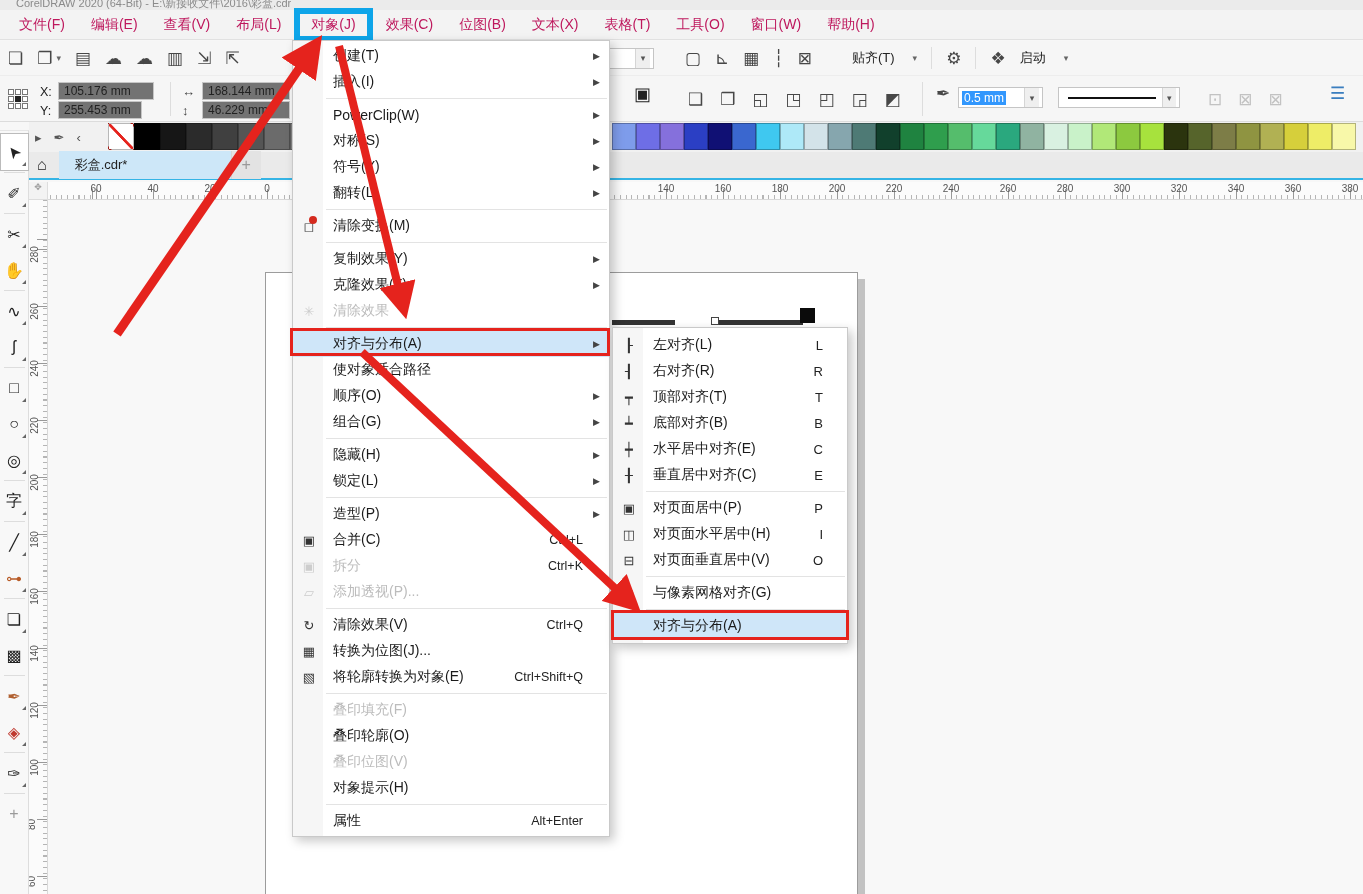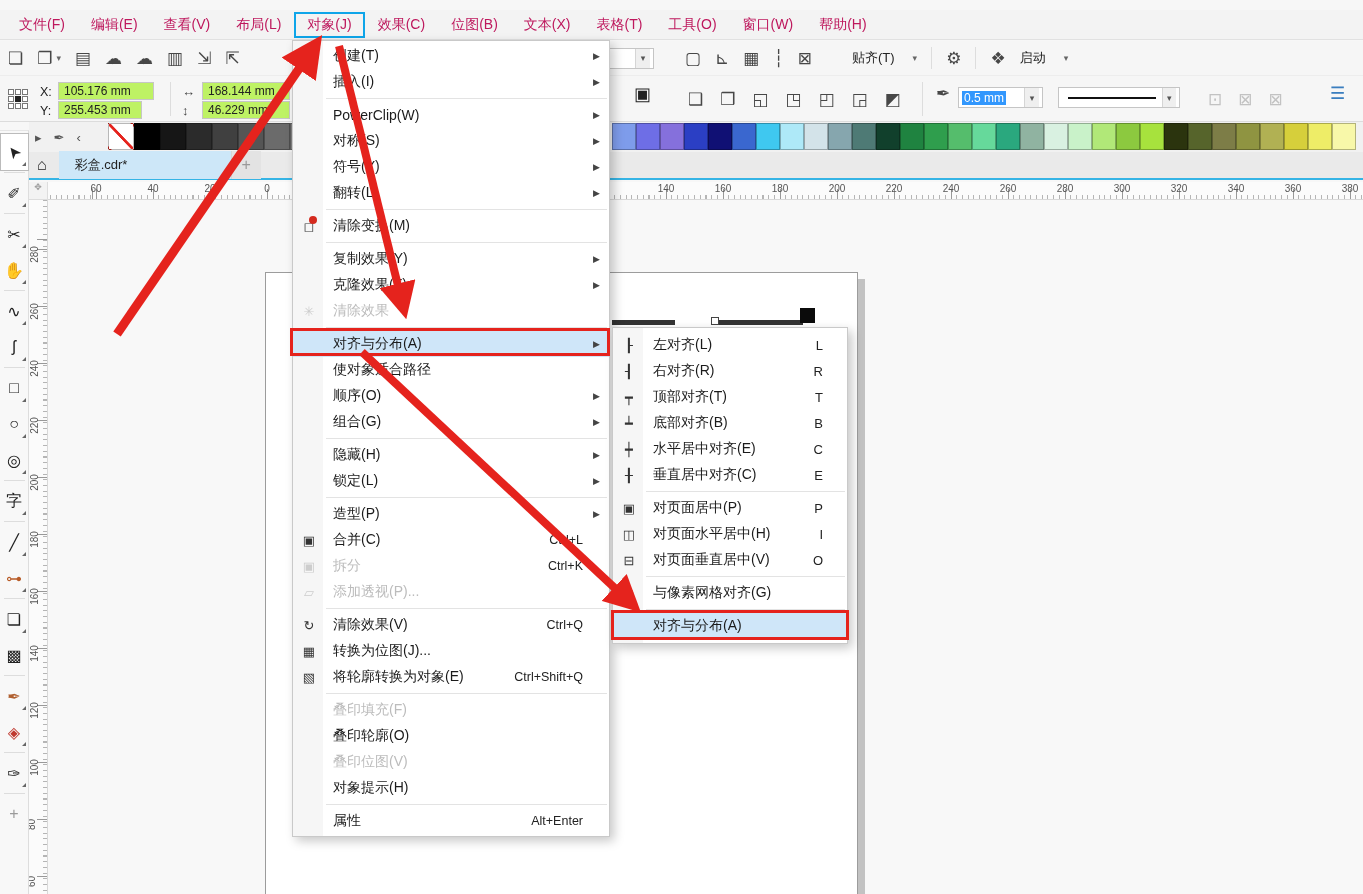--- a/index.html
+++ b/index.html
@@ -6,36 +6,36 @@
 html,body{width:1363px;height:894px}
 #app{position:relative;width:1363px;height:894px;background:#f7f7f7;overflow:hidden;
      font-family:"Liberation Sans",sans-serif;color:#222;cursor:default}
 
 .titlebar{position:absolute;left:0;top:0;right:0;height:10px;background:#ebebeb;overflow:hidden;z-index:2}
 .titlebar span{position:absolute;top:-4px;left:16px;font-size:11px;color:#8a8a8a;white-space:nowrap}
 
 .menubar{position:absolute;top:10px;left:0;right:0;height:30px;background:#f3f3f3;border-bottom:1px solid #e1e1e1;
          display:flex;align-items:center;padding-left:6px;z-index:2}
 .mitem{font-size:14px;padding:4px 13px;color:#be185d;white-space:nowrap}
-.menu-boxed{border:2px solid #0ea5e9;padding:2px 11px}
+.menu-boxed{border:6px solid #0ea5e9;padding:2px 11px}
 
 .toolbar{position:absolute;top:41px;left:0;right:0;height:34px;background:#f6f6f6;z-index:1}
 .tgroup{position:absolute;top:0;height:34px;display:flex;align-items:center;gap:14px}
 .tbico{font-size:17px;color:#474747;position:relative;display:flex;align-items:center;line-height:1}
 .tbico .sub{position:absolute;left:5px;top:7px;font-size:9px;font-weight:bold;color:#474747}
 .caret{font-size:9px;color:#666;margin-left:4px}
 .vsep{width:1px;height:22px;background:#ddd}
 .combo{height:21px;background:#fff;border:1px solid #c5c5c5;display:flex;align-items:center;font-size:12px;padding:0 3px}
 .combo .cbtn{margin-left:auto;width:15px;height:100%;display:flex;align-items:center;justify-content:center;
              background:#efefef;border-left:1px solid #d5d5d5;font-size:9px;color:#555}
 .tlabel{font-size:13px;color:#222;white-space:nowrap}
 
 .propbar{position:absolute;top:75px;left:0;right:0;height:47px;background:#f6f6f6;
          border-top:1px solid #ededed;border-bottom:1px solid #dcdcdc;z-index:1}
-.pfield{position:absolute;height:18px;background:#bef264;border:1px solid #c6c6c6;font-size:12px;padding:1px 5px;color:#222;white-space:nowrap}
+.pfield{position:absolute;height:18px;background:#737373;border:1px solid #c6c6c6;font-size:12px;padding:1px 5px;color:#222;white-space:nowrap}
 .plab{position:absolute;font-size:12.5px;color:#222}
 .pico{position:absolute;font-size:13px;color:#444}
 .posw{position:absolute;left:8px;top:13px;display:grid;grid-template-columns:repeat(3,6px);grid-template-rows:repeat(3,6px);gap:1px}
 .posw i{border:1px solid #777;background:#fff}
 .posw i.c{background:#222;border-color:#222}
 .pvsep{position:absolute;top:6px;width:1px;height:34px;background:#ddd}
 .lineprev{width:92px;border-top:2px solid #111;margin:0 6px}
 .sel-blue{background:#3297fd;color:#fff;padding:0 2px}
 .grayico{color:#c2c2c2 !important}
 
@@ -99,20 +99,23 @@
 .dotic::after{content:"";position:absolute;left:9px;top:-3px;width:8px;height:8px;border-radius:50%;background:#d42a1e}
 
 .redbox{position:absolute;border:3px solid #e5231d;z-index:20;pointer-events:none}
 #arrows{position:absolute;inset:0;z-index:30;pointer-events:none}
 </style>
 </head>
 <body>
 
 <div id="app">
 
+  <div class="titlebar">
+    <span>CorelDRAW 2020 (64-Bit) - E:\新接收文件\2016\彩盒.cdr</span>
+  </div>
 
   <div class="menubar">
       <div class="mitem">文件(F)</div>
       <div class="mitem">编辑(E)</div>
       <div class="mitem">查看(V)</div>
       <div class="mitem">布局(L)</div>
       <div class="mitem menu-boxed">对象(J)</div>
       <div class="mitem">效果(C)</div>
       <div class="mitem">位图(B)</div>
       <div class="mitem">文本(X)</div>

